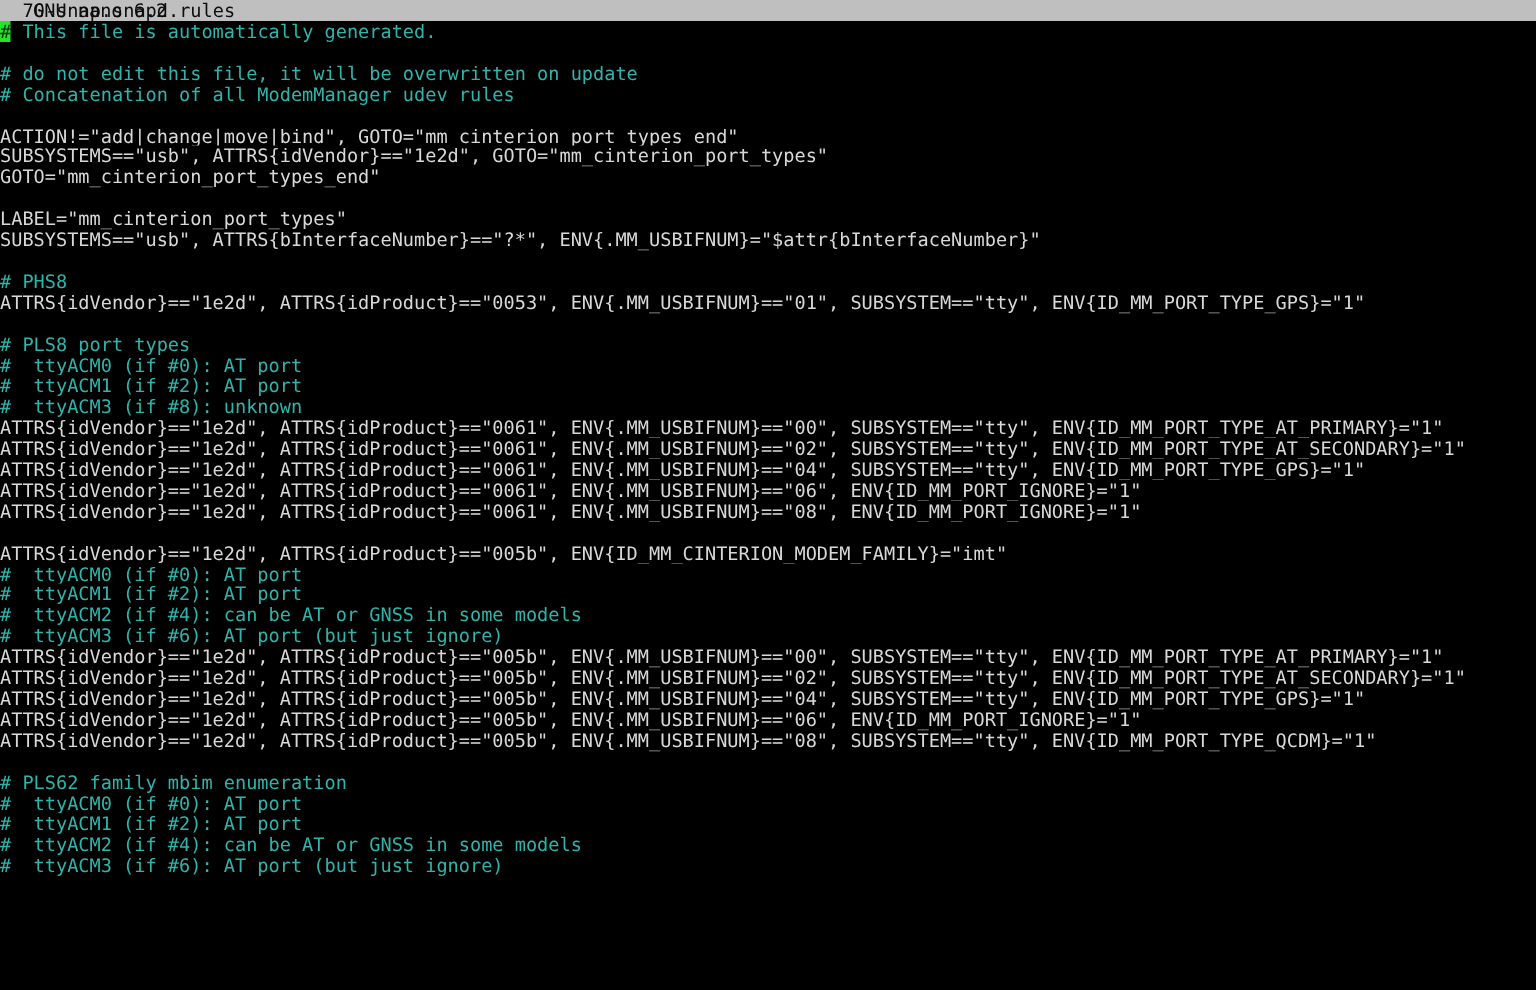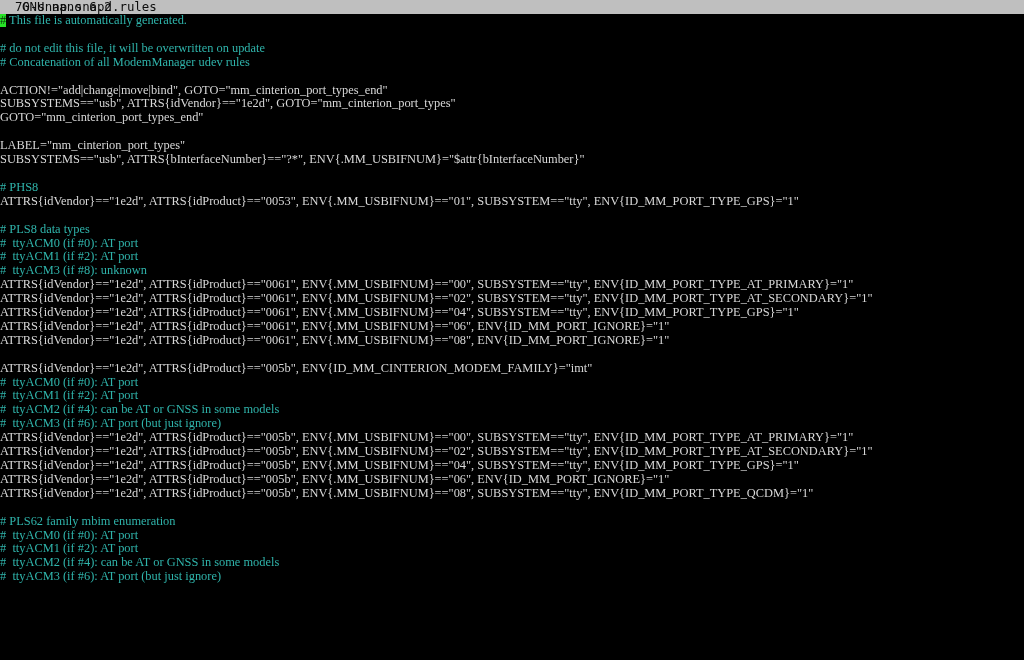--- a/index.html
+++ b/index.html
@@ -50,21 +50,20 @@
   }
 
   
   .editor {
     position: relative;
     width: 1024px;
     height: 646px;
     background: #000000;
     overflow: hidden;
     padding: 0;
-    font-family: Liberation Serif, serif;
   }
   .line {
     height: 13.92px;
     line-height: 13.92px;
     font-size: 12.4px;
     white-space: pre;
     color: #d6d6d6;
     overflow: hidden;
     letter-spacing: 0px;
   }
@@ -101,21 +100,21 @@
       <div class="line code">ACTION!="add|change|move|bind", GOTO="mm_cinterion_port_types_end"</div>
       <div class="line code">SUBSYSTEMS=="usb", ATTRS{idVendor}=="1e2d", GOTO="mm_cinterion_port_types"</div>
       <div class="line code">GOTO="mm_cinterion_port_types_end"</div>
       <div class="line blank">&nbsp;</div>
       <div class="line code">LABEL="mm_cinterion_port_types"</div>
       <div class="line code">SUBSYSTEMS=="usb", ATTRS{bInterfaceNumber}=="?*", ENV{.MM_USBIFNUM}="$attr{bInterfaceNumber}"</div>
       <div class="line blank">&nbsp;</div>
       <div class="line comment"># PHS8</div>
       <div class="line code">ATTRS{idVendor}=="1e2d", ATTRS{idProduct}=="0053", ENV{.MM_USBIFNUM}=="01", SUBSYSTEM=="tty", ENV{ID_MM_PORT_TYPE_GPS}="1"</div>
       <div class="line blank">&nbsp;</div>
-      <div class="line comment"># PLS8 data types</div>
+      <div class="line comment"># PLS8 port types</div>
       <div class="line comment">#  ttyACM0 (if #0): AT port</div>
       <div class="line comment">#  ttyACM1 (if #2): AT port</div>
       <div class="line comment">#  ttyACM3 (if #8): unknown</div>
       <div class="line code">ATTRS{idVendor}=="1e2d", ATTRS{idProduct}=="0061", ENV{.MM_USBIFNUM}=="00", SUBSYSTEM=="tty", ENV{ID_MM_PORT_TYPE_AT_PRIMARY}="1"</div>
       <div class="line code">ATTRS{idVendor}=="1e2d", ATTRS{idProduct}=="0061", ENV{.MM_USBIFNUM}=="02", SUBSYSTEM=="tty", ENV{ID_MM_PORT_TYPE_AT_SECONDARY}="1"</div>
       <div class="line code">ATTRS{idVendor}=="1e2d", ATTRS{idProduct}=="0061", ENV{.MM_USBIFNUM}=="04", SUBSYSTEM=="tty", ENV{ID_MM_PORT_TYPE_GPS}="1"</div>
       <div class="line code">ATTRS{idVendor}=="1e2d", ATTRS{idProduct}=="0061", ENV{.MM_USBIFNUM}=="06", ENV{ID_MM_PORT_IGNORE}="1"</div>
       <div class="line code">ATTRS{idVendor}=="1e2d", ATTRS{idProduct}=="0061", ENV{.MM_USBIFNUM}=="08", ENV{ID_MM_PORT_IGNORE}="1"</div>
       <div class="line blank">&nbsp;</div>
       <div class="line code">ATTRS{idVendor}=="1e2d", ATTRS{idProduct}=="005b", ENV{ID_MM_CINTERION_MODEM_FAMILY}="imt"</div>

